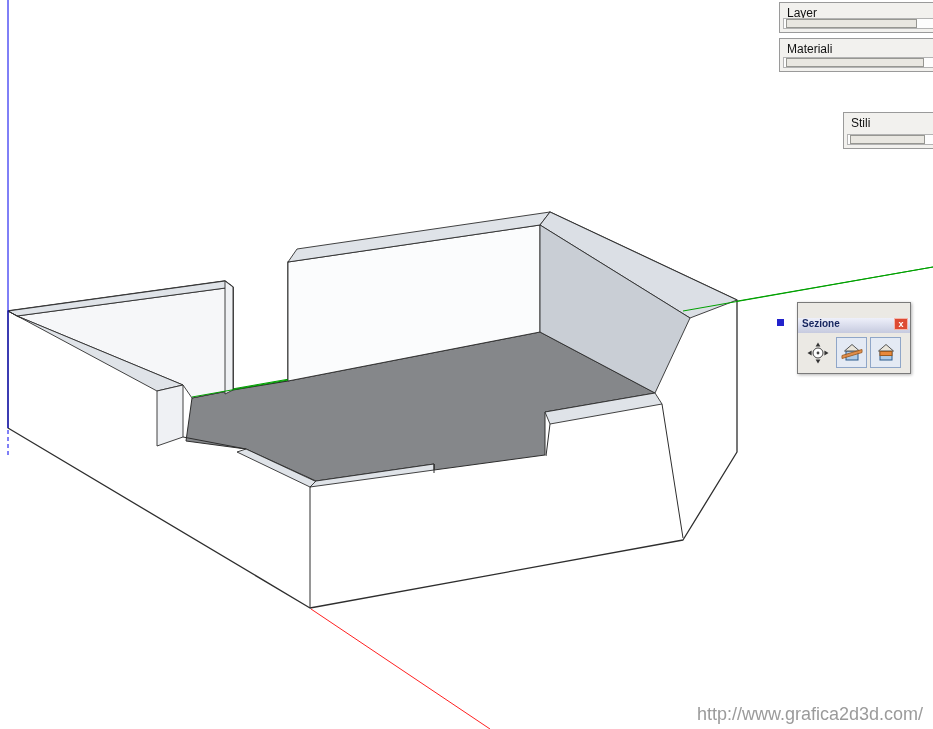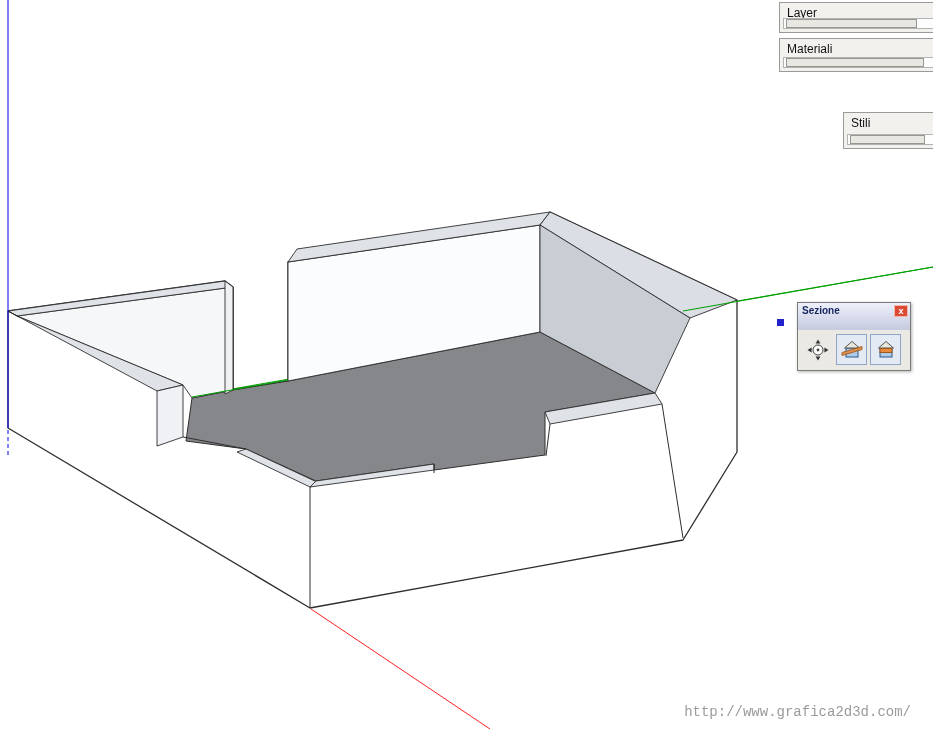--- a/index.html
+++ b/index.html
@@ -10,29 +10,29 @@
   .panel{position:absolute;background:#f2f1ee;border:1px solid #9a9a9a;border-right:none;box-sizing:border-box;}
   .panel-layer{left:779px;top:2px;width:154px;height:31px;}
   .panel-materiali{left:779px;top:38px;width:162px;height:34px;}
   .panel-stili{left:843px;top:112px;width:90px;height:37px;}
   .panel-title{font-size:12px;color:#111;padding:3px 0 0 7px;}
   .hscroll{position:absolute;left:3px;right:0;bottom:3px;height:9px;background:#fdfdfd;border:1px solid #b3b3b3;border-right:none;}
   .hthumb{position:absolute;left:2px;top:0;bottom:0;width:88%;background:#e9e7e1;border:1px solid #979792;box-sizing:border-box;}
 
   
   .sezione{position:absolute;left:797px;top:302px;width:112px;background:#ebe9e4;border:1px solid #7a7a7a;box-shadow:1px 1px 3px rgba(0,0,0,.3);}
-  .sez-title{height:15px;background:linear-gradient(#eef0fa,#c6cadf);display:flex;align-items:center;padding:0 2px 12px 4px;}
+  .sez-title{height:15px;background:linear-gradient(#eef0fa,#c6cadf);display:flex;align-items:flex-start;padding:0 2px 0 4px;margin-top:15px;}
   .sez-title span.cap{font-size:10px;font-weight:bold;color:#16255e;}
   .sez-close{margin-left:auto;width:14px;height:12px;background:#dd4a33;color:#fff;font-size:9px;font-weight:bold;line-height:11px;text-align:center;border:1px solid #f3b7ab;box-sizing:border-box;cursor:default;}
   .sez-body{display:flex;gap:3px;padding:4px 4px 5px 4px;}
   .sez-btn{width:31px;height:31px;padding:3px;background:#ebe9e4;border:1px solid transparent;display:flex;align-items:center;justify-content:center;}
   .sez-btn.bordered{border:1px solid #8fa6c8;background:#e4eaf4;}
 
   .marker{position:absolute;left:777px;top:319px;width:7px;height:7px;background:#2222cc;}
-  .watermark{position:absolute;right:22px;top:704px;font-size:14px;color:#9b9b9b;font-family:Liberation Mono, monospace;}
+  .watermark{position:absolute;right:10px;top:704px;font-size:18px;color:#9b9b9b;}
 </style>
 </head>
 <body>
 
 <div class="stage">
 
   <svg class="viewport" width="933" height="729" viewBox="0 0 933 729">
       <line x1="8" y1="428" x2="933" y2="267" stroke="#00a000" stroke-width="1"></line>
       <polygon points="8,311 225,281 233,287 233,390 288,381 288,262 540,225 550,212 737,300 737,452 683,540 310,608 8,428" fill="#ffffff" stroke="#2e2e2e" stroke-width="1.3" stroke-linejoin="round"></polygon>
       <polygon points="192,398 233,390 288,381 540,332 655,393 545,412 545,455 434,470 434,464 316,481 246,449 186,441" fill="#85878a" stroke="#2e2e2e" stroke-width="1" stroke-linejoin="round"></polygon>

